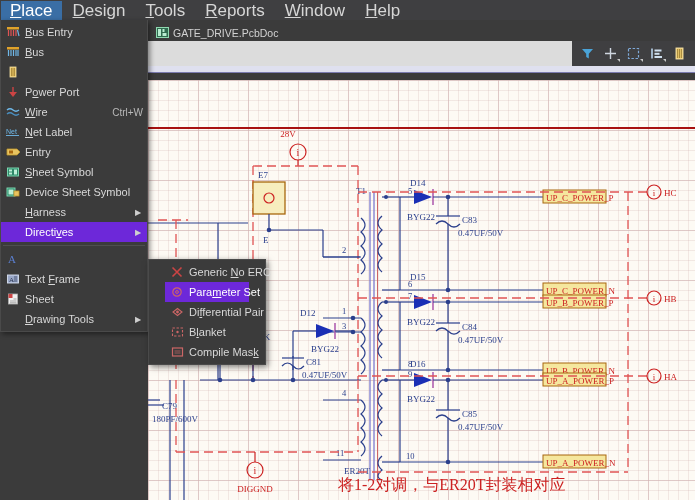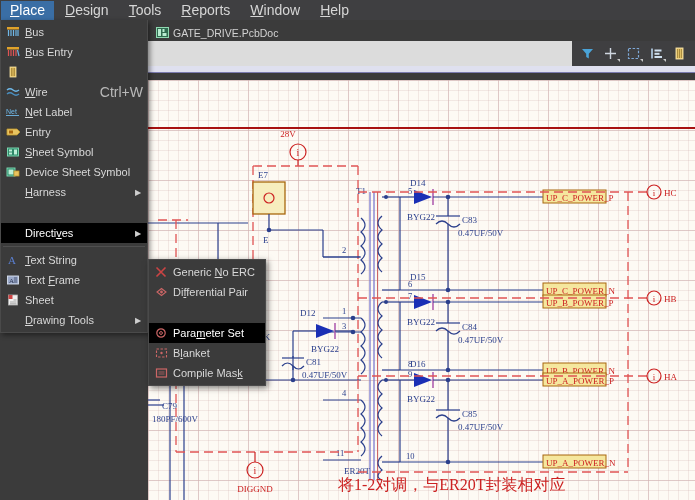--- a/index.html
+++ b/index.html
@@ -12,21 +12,21 @@
   }
   #app{position:relative;width:695px;height:500px;overflow:hidden;}
 
   
   .menubar{
     position:absolute;left:0;top:0;width:695px;height:20px;
     background:#3f3f41;display:flex;align-items:center;
     border-bottom:1px solid #2e2e30;
   }
   .menubar .mi{
-    color:#d6d6d6;font-size:14px;padding:2px 9px;margin:0 1px;
+    color:#d6d6d6;font-size:17px;padding:2px 9px;margin:0 1px;
     line-height:15px;white-space:nowrap;
   }
   .menubar .mi.active{background:#3a6ea5;color:#ffffff;}
   .menubar .mi u{text-decoration:underline;}
 
   
   .leftpanel{
     position:absolute;left:0;top:20px;width:148px;height:480px;
     background:#3b3b3b;
   }
@@ -35,37 +35,37 @@
   .dropdown{
     position:absolute;left:0;top:20px;width:148px;
     background:#3b3b3b;border:1px solid #4a4a4a;border-top:none;
     padding:2px 0 2px 0;box-sizing:border-box;
     box-shadow:2px 2px 5px rgba(0,0,0,.45);
   }
   .mrow{
     position:relative;display:flex;align-items:center;height:20px;
     color:#d8d8d8;font-size:11px;padding:0 4px 0 0;cursor:default;
   }
-  .mrow.sel{background:#000000;color:#fff;margin-top:21px;}
+  .mrow.sel{background:#6d28d9;color:#fff;}
   .mrow .ico{
     width:24px;min-width:24px;height:20px;display:flex;
     align-items:center;justify-content:center;
   }
   .mrow .lbl{flex:1;white-space:nowrap;}
-  .mrow .sc{color:#b9b9b9;font-size:14px;padding-left:10px;}
+  .mrow .sc{color:#b9b9b9;font-size:10px;padding-left:10px;}
   .mrow .arw{
     width:10px;text-align:center;font-size:8px;color:#cfcfcf;
   }
   .msep{height:1px;background:#4f4f4f;margin:3px 2px;}
 
   
   .submenu{
     position:absolute;left:148px;top:259px;width:118px;
     background:#3b3b3b;border:1px solid #4a4a4a;
-    padding:2px 0;box-sizing:border-box;
+    padding:2px 16px;box-sizing:border-box;
     box-shadow:2px 2px 6px rgba(0,0,0,.5);z-index:40;
   }
   .submenu .mrow{height:20px;}
 
   
   .tabstrip{
     position:absolute;left:148px;top:20px;width:547px;height:21px;
     background:#3b3b3b;display:flex;align-items:flex-end;
     padding-left:4px;box-sizing:border-box;
   }
@@ -404,46 +404,55 @@
       <text x="190" y="410" font-size="16" fill="#cc2222" font-family="DejaVu Sans, sans-serif">将1-2对调，与ER20T封装相对应</text>
     </svg>
   </div>
 
   <div class="dropdown">
 
     <div class="mrow">
       <span class="ico">
         <svg width="14" height="12" viewBox="0 0 14 12">
           <rect x="1" y="1" width="12" height="2.5" fill="#e0a22a"></rect>
-          <path d="M2.5 4 V10 M5 4 V10 M7.5 4 V10 M10 4 V10 M12 4 V10" stroke="#6fb8e8" stroke-width="1.2"></path>
-        </svg>
-      </span>
-      <span class="lbl"><u>B</u><span>us</span></span>
-    </div>
-
-    <div class="mrow">
-      <span class="ico">
-        <svg width="14" height="12" viewBox="0 0 14 12">
-          <rect x="1" y="1" width="12" height="2.5" fill="#e0a22a"></rect>
           <path d="M2.5 4 V10 M5 4 V10 M7.5 4 V10 M10 4 V10" stroke="#e05454" stroke-width="1.2"></path>
           <path d="M11.5 4 L13 10" stroke="#6fb8e8" stroke-width="1.2"></path>
         </svg>
       </span>
       <span class="lbl"><u>B</u>us Entry</span>
     </div>
 
     <div class="mrow">
       <span class="ico">
         <svg width="14" height="12" viewBox="0 0 14 12">
+          <rect x="1" y="1" width="12" height="2.5" fill="#e0a22a"></rect>
+          <path d="M2.5 4 V10 M5 4 V10 M7.5 4 V10 M10 4 V10 M12 4 V10" stroke="#6fb8e8" stroke-width="1.2"></path>
+        </svg>
+      </span>
+      <span class="lbl"><u>B</u><span>us</span></span>
+    </div>
+
+    <div class="mrow">
+      <span class="ico">
+        <svg width="14" height="12" viewBox="0 0 14 12">
           <rect x="4" y="1" width="6" height="10" fill="#e8c461" stroke="#f4e0a0" stroke-width="0.8"></rect>
           <path d="M5.5 2 V10 M7 2 V10 M8.5 2 V10" stroke="#8a6d28" stroke-width="0.6"></path>
         </svg>
       </span>
     </div>
 
+    <div class="mrow">
+      <span class="ico">
+        <svg width="14" height="12" viewBox="0 0 14 12">
+          <path d="M7 1 V6" stroke="#cc4444" stroke-width="1.4"></path>
+          <polygon points="3,6 11,6 7,11" fill="#cc4444"></polygon>
+        </svg>
+      </span>
+      <span class="lbl">P<u>o</u>wer Port</span>
+    </div>
 
     <div class="mrow">
       <span class="ico">
         <svg width="14" height="12" viewBox="0 0 14 12">
           <path d="M1 4 q3 -2.5 6 0 q3 2.5 6 0" stroke="#6fb8e8" stroke-width="1.4" fill="none"></path>
           <path d="M1 8 q3 -2.5 6 0 q3 2.5 6 0" stroke="#4a8fc0" stroke-width="1.4" fill="none"></path>
         </svg>
       </span>
       <span class="lbl"><u>W</u>ire</span>
       <span class="sc">Ctrl+W</span>
@@ -507,21 +516,20 @@
     </div>
 
     <div class="msep"></div>
 
     <div class="mrow">
       <span class="ico">
         <svg width="14" height="12" viewBox="0 0 14 12">
           <text x="2" y="10" font-size="11" fill="#5a7fd0" font-family="Liberation Serif, serif">A</text>
         </svg>
       </span>
-      <span class="lbl"><u>T</u>ext String</span>
     </div>
 
     <div class="mrow">
       <span class="ico">
         <svg width="14" height="12" viewBox="0 0 14 12">
           <rect x="1.5" y="2" width="11" height="8" fill="#9aa8c8" stroke="#d8e0f0" stroke-width="0.9"></rect>
           <text x="3" y="9" font-size="7" fill="#2a3550" font-family="Liberation Serif, serif">A</text>
           <line x1="8" y1="4" x2="11" y2="4" stroke="#2a3550" stroke-width="0.7"></line>
           <line x1="8" y1="6" x2="11" y2="6" stroke="#2a3550" stroke-width="0.7"></line>
           <line x1="8" y1="8" x2="11" y2="8" stroke="#2a3550" stroke-width="0.7"></line>
@@ -554,40 +562,40 @@
 
     <div class="mrow">
       <span class="ico">
         <svg width="12" height="12" viewBox="0 0 12 12">
           <path d="M1.5 1.5 L10.5 10.5 M10.5 1.5 L1.5 10.5" stroke="#cc4444" stroke-width="1.6"></path>
         </svg>
       </span>
       <span class="lbl">Generic <u>N</u>o ERC</span>
     </div>
 
+    <div class="mrow sel">
+      <span class="ico">
+        <svg width="12" height="12" viewBox="0 0 12 12">
+          <circle cx="6" cy="6" r="4.2" fill="none" stroke="#cc6666" stroke-width="1.2"></circle>
+          <circle cx="6" cy="6" r="1.4" fill="none" stroke="#cc6666" stroke-width="1"></circle>
+        </svg>
+      </span>
+      <span class="lbl">Para<u>m</u>eter Set</span>
+    </div>
+
     <div class="mrow">
       <span class="ico">
         <svg width="13" height="12" viewBox="0 0 13 12">
           <polygon points="6.5,2.5 11,6 6.5,9.5 2,6" fill="none" stroke="#cc6666" stroke-width="1.1"></polygon>
           <circle cx="6.5" cy="6" r="1.4" fill="#cc6666"></circle>
         </svg>
       </span>
       <span class="lbl">Di<u>f</u>ferential Pair</span>
     </div>
 
-    <div class="mrow sel">
-      <span class="ico">
-        <svg width="12" height="12" viewBox="0 0 12 12">
-          <circle cx="6" cy="6" r="4.2" fill="none" stroke="#cc6666" stroke-width="1.2"></circle>
-          <circle cx="6" cy="6" r="1.4" fill="none" stroke="#cc6666" stroke-width="1"></circle>
-        </svg>
-      </span>
-      <span class="lbl">Para<u>m</u>eter Set</span>
-    </div>
-
     <div class="mrow">
       <span class="ico">
         <svg width="13" height="12" viewBox="0 0 13 12">
           <rect x="1.5" y="2" width="10" height="8" fill="none" stroke="#cc6666" stroke-width="1.1" stroke-dasharray="2.4,1.6"></rect>
           <circle cx="6.5" cy="6" r="1.2" fill="#cc6666"></circle>
         </svg>
       </span>
       <span class="lbl">B<u>l</u>anket</span>
     </div>
 

